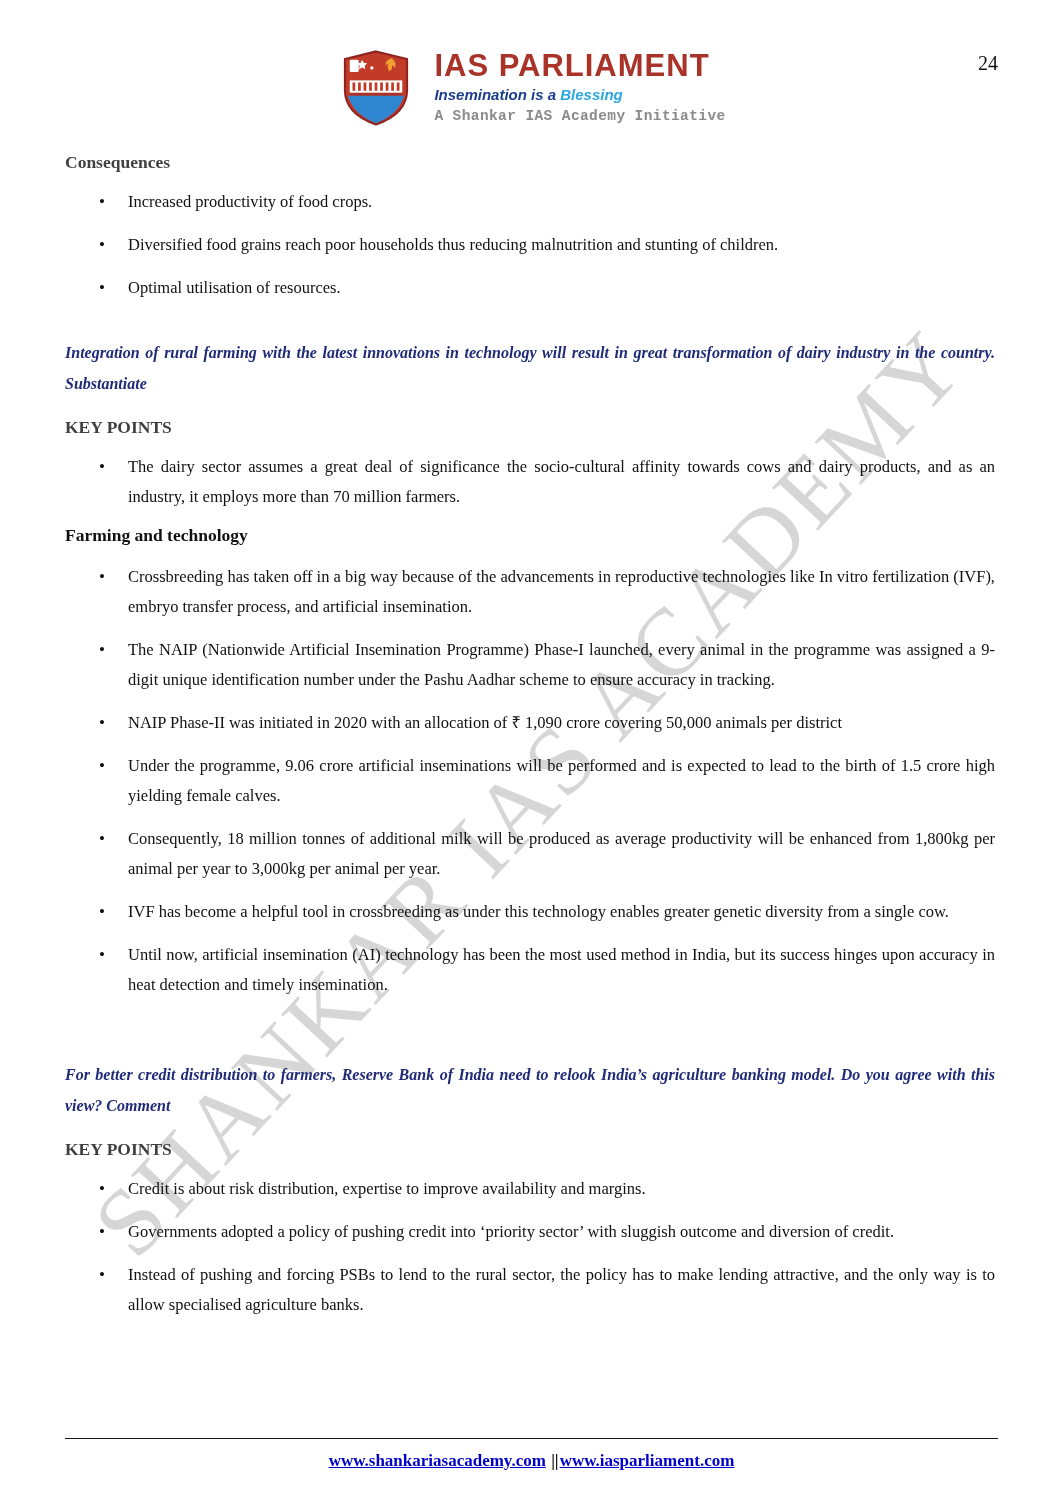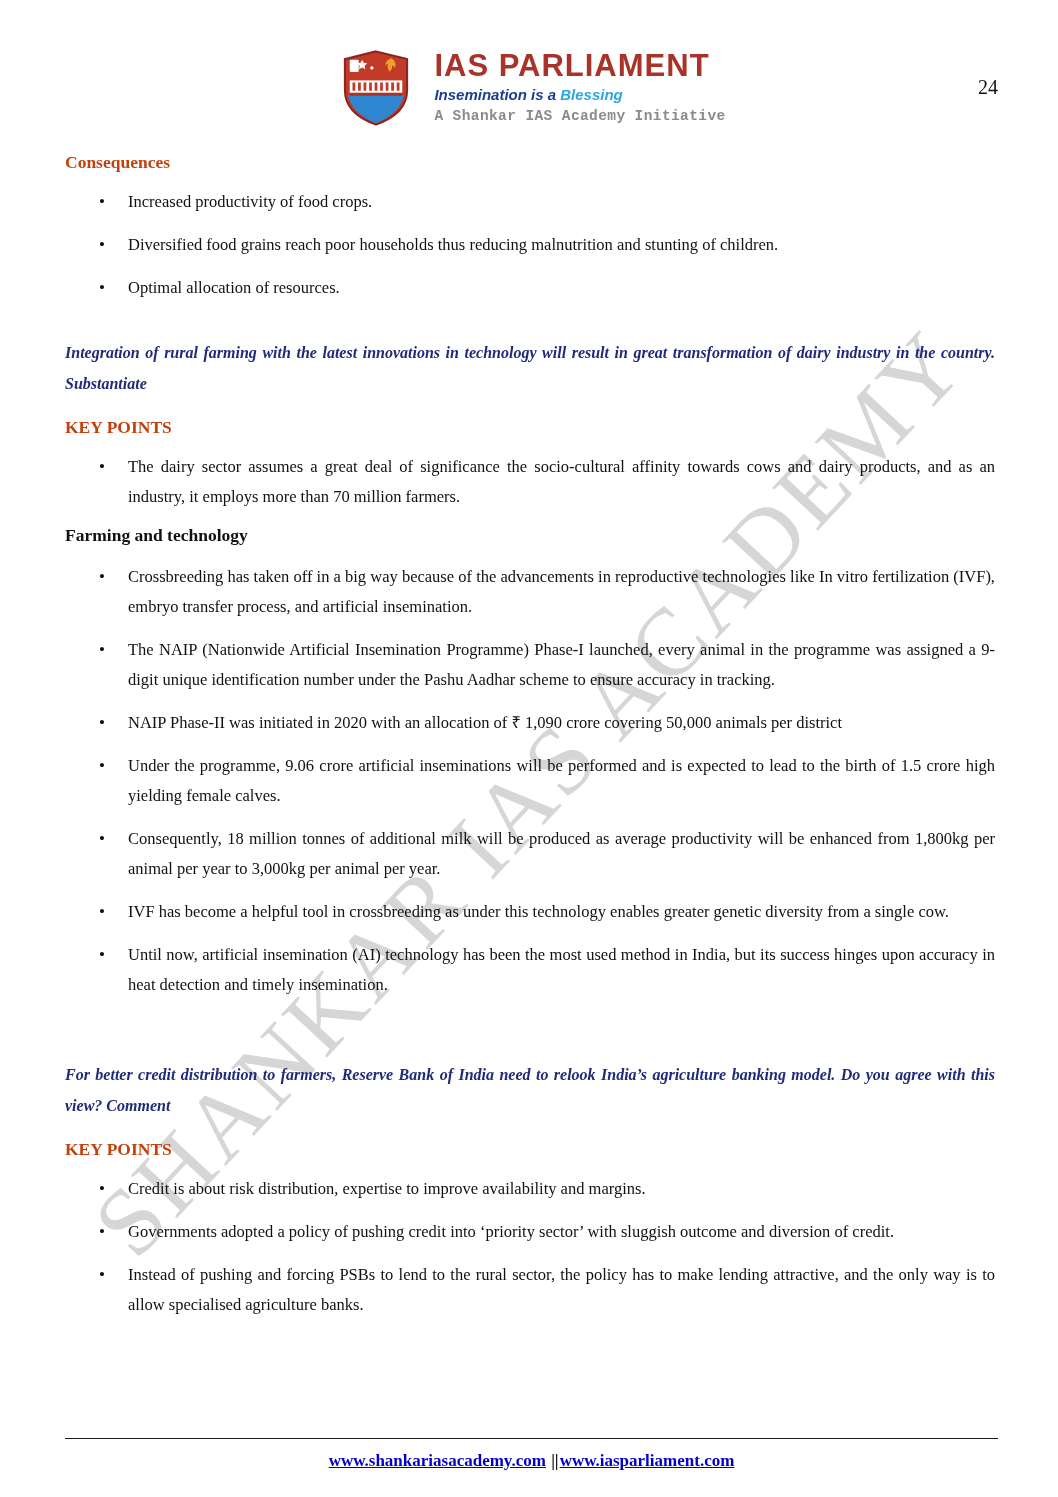--- a/index.html
+++ b/index.html
@@ -43,31 +43,31 @@
     margin-top:3px;color:#1c3e8e;
   }
   .tagline .light{color:#2aa7e0;text-align:center;}
   .subtitle{
     font-family:Liberation Mono, monospace;
     font-weight:700;font-size:14.5px;letter-spacing:0.4px;
     color:#8b8b8b;margin-top:5px;
   }
   .page-number{
     position:absolute;z-index:1;
-    top:76px;right:60px;
+    top:52px;right:60px;
     font-size:20px;color:#111;
   }
   
   .content{
     position:relative;z-index:1;
     margin:26px 63px 0 65px;
     font-size:16.5px;
   }
   .h-black{
-    font-weight:700;font-size:17.5px;color:#c2410c;
+    font-weight:700;font-size:17.5px;color:#404040;
     margin:0 0 14px 0;
   }
   .question{
     font-weight:700;font-style:italic;
     font-size:16px;line-height:31px;
     color:#1f2a78;
     text-align:justify;
     margin:34px 0 18px 0;
   }
   .question.second{margin-top:59px;}
@@ -143,21 +143,21 @@
   </header>
 
   <div class="page-number">24</div>
 
   <main class="content">
 
     <h2 class="h-black">Consequences</h2>
     <ul class="bullets">
       <li>Increased productivity of food crops.</li>
       <li>Diversified food grains reach poor households thus reducing malnutrition and stunting of children.</li>
-      <li>Optimal allocation of resources.</li>
+      <li>Optimal utilisation of resources.</li>
     </ul>
 
     <h3 class="question">Integration of rural farming with the latest innovations in technology will result in great transformation of dairy industry in the country. Substantiate</h3>
     <h2 class="h-black">KEY POINTS</h2>
     <ul class="bullets">
       <li>The dairy sector assumes a great deal of significance the socio-cultural affinity towards cows and dairy products, and as an industry, it employs more than 70 million farmers.</li>
     </ul>
 
     <h2 class="subhead">Farming and technology</h2>
     <ul class="bullets">

